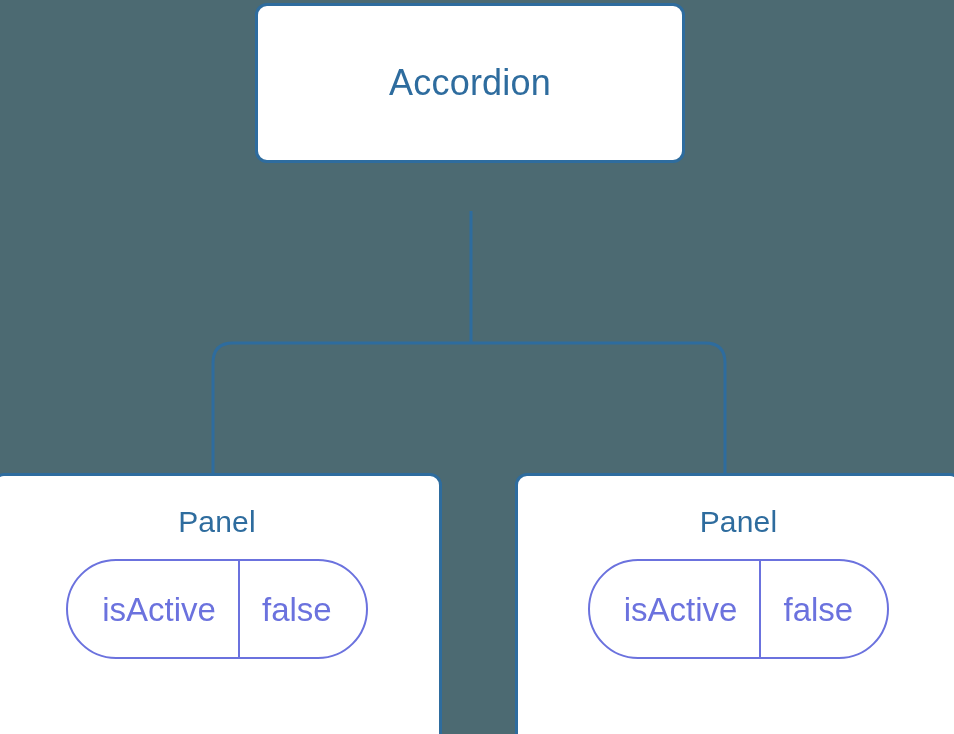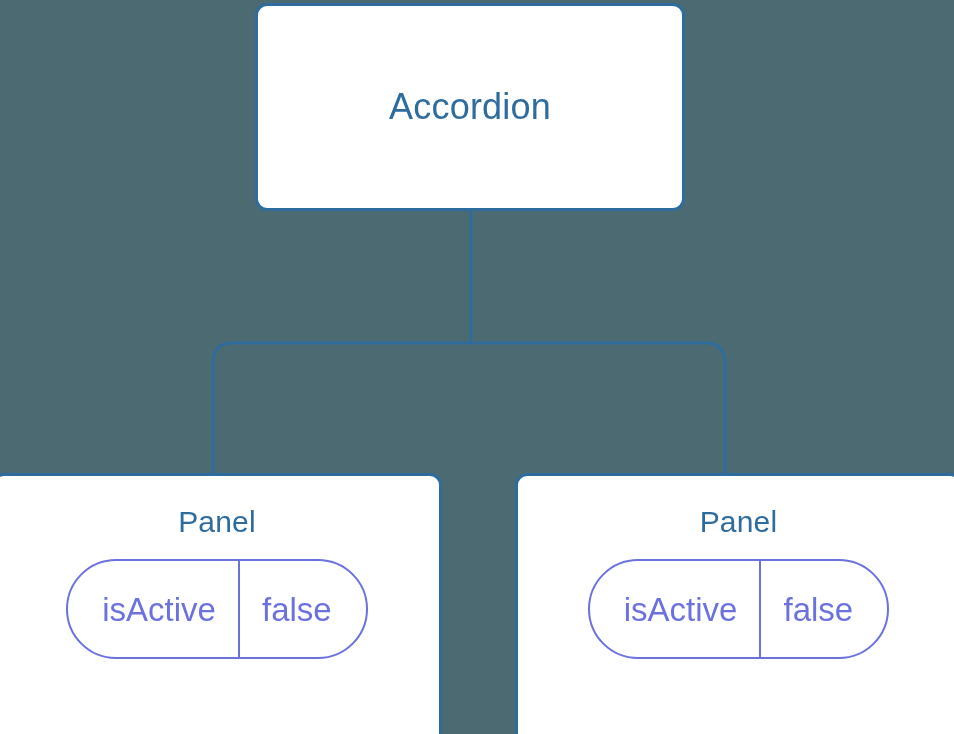--- a/index.html
+++ b/index.html
@@ -39,21 +39,21 @@
     background: #ffffff;
     border: 3px solid #2e6c9e;
     border-radius: 12px;
     box-sizing: border-box;
   }
 
   .node-root {
     left: 255px;
     top: 3px;
     width: 430px;
-    height: 208px;
+    height: 160px;
     display: flex;
     align-items: center;
     justify-content: center;
   }
 
   
   .node-child {
     top: 473px;
     height: 290px;
     padding-top: 31px;

